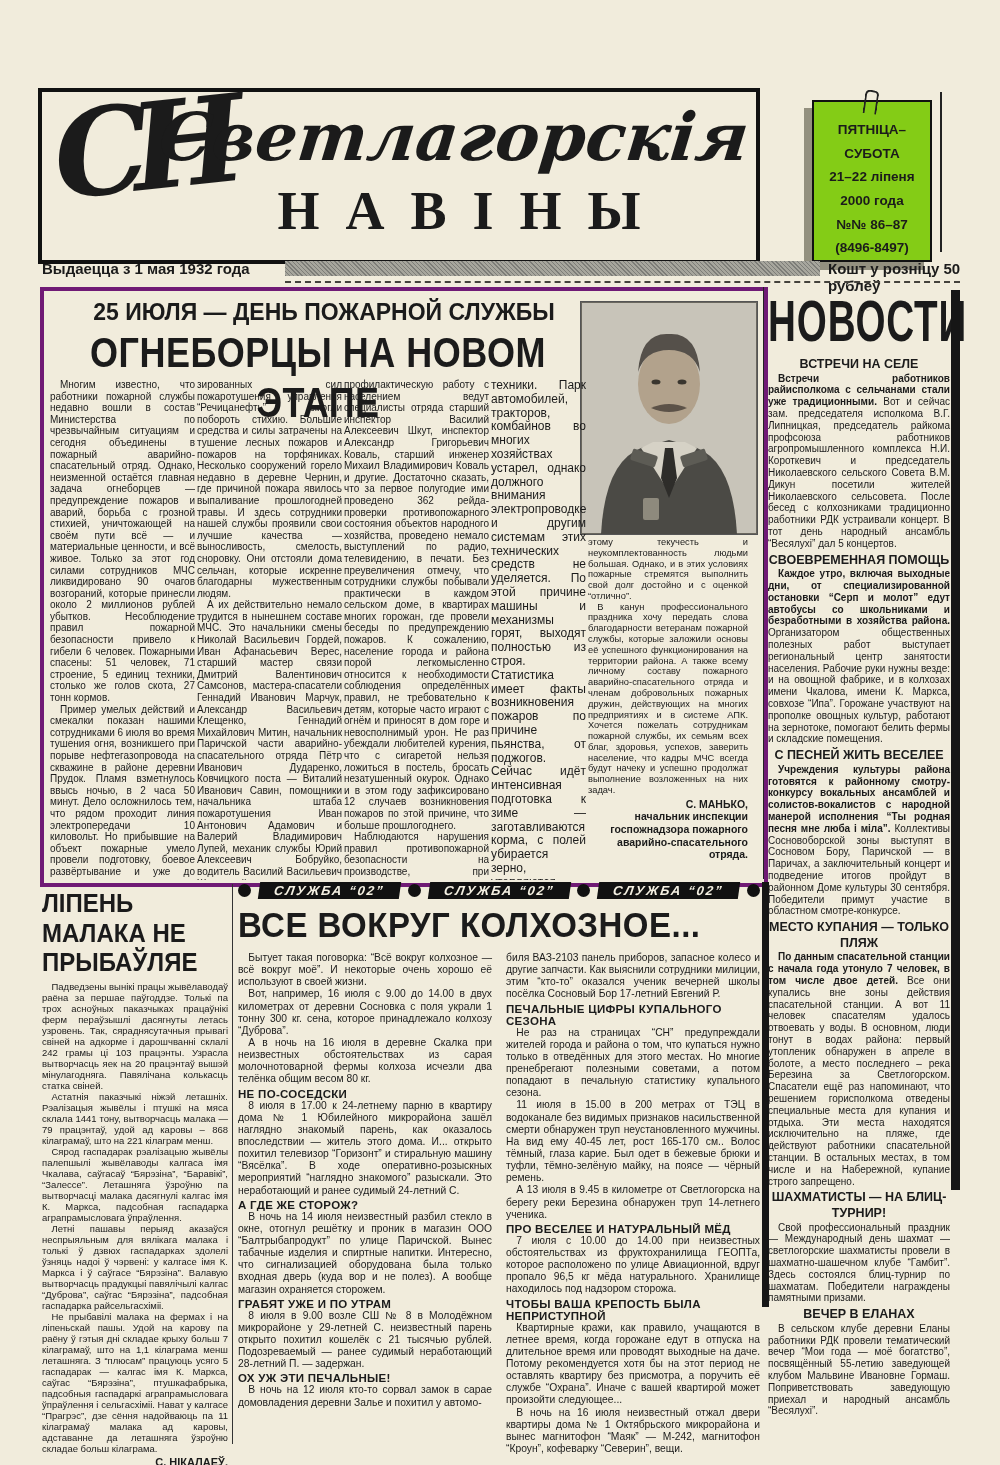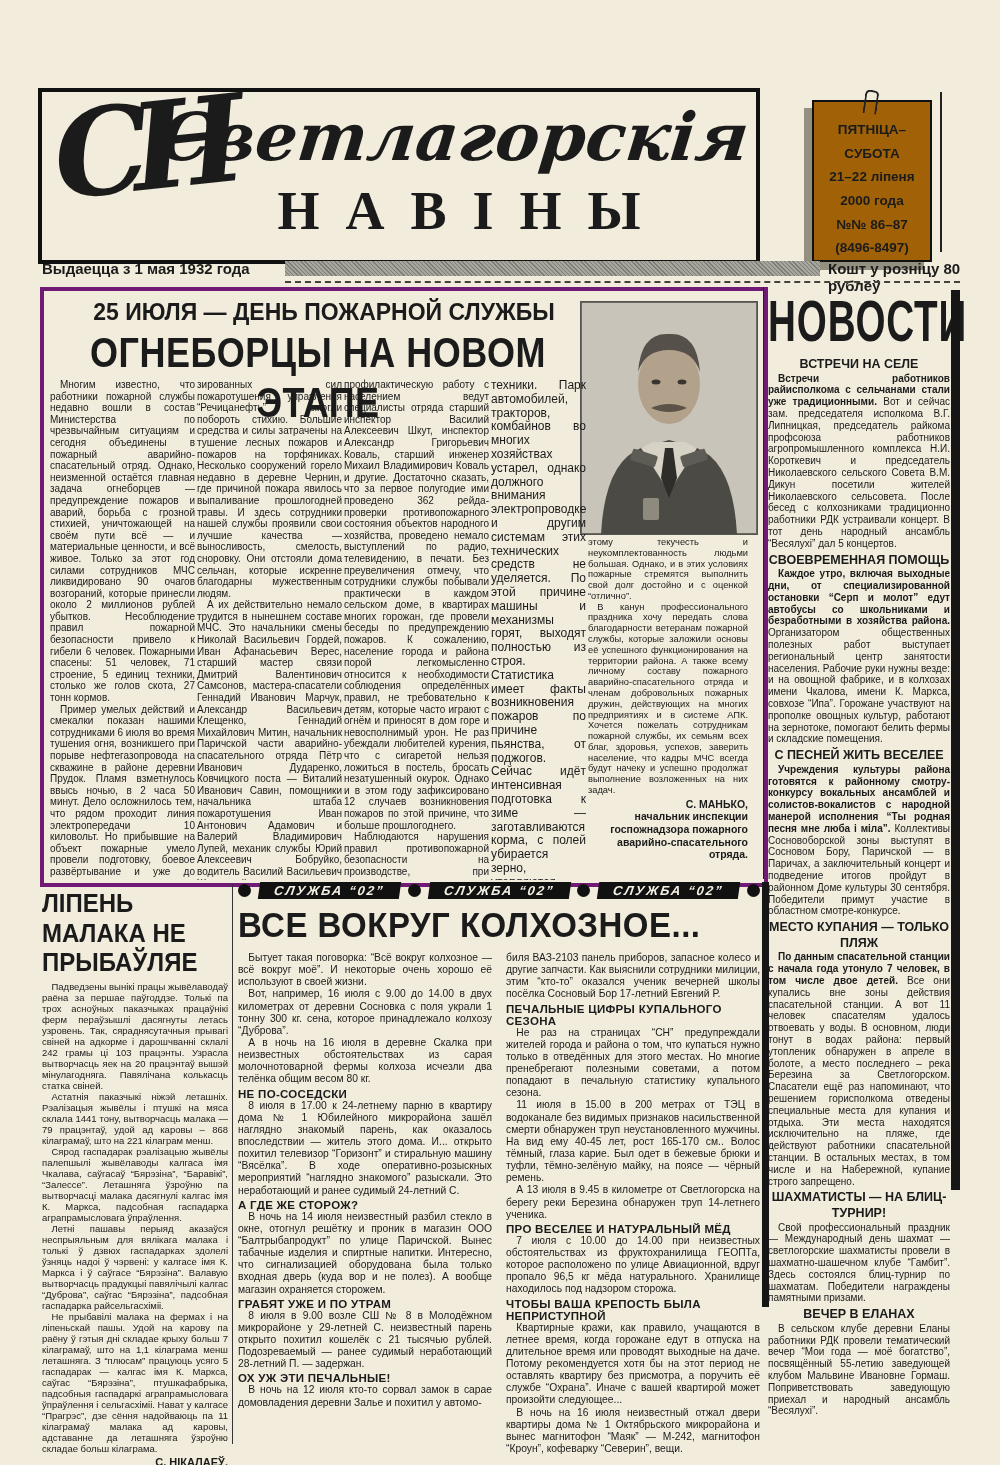--- a/index.html
+++ b/index.html
@@ -8,21 +8,21 @@
   
   .masthead{position:absolute;left:38px;top:88px;width:714px;height:168px;border:4px solid #111;}
   .logo{position:absolute;left:12px;top:-4px;font-family:"DejaVu Serif",serif;font-style:italic;
         font-weight:bold;font-size:120px;letter-spacing:-18px;transform:rotate(-6deg);line-height:1;}
   .title-script{position:absolute;left:118px;top:6px;width:600px;font-family:"DejaVu Serif",serif;
         font-style:italic;font-weight:bold;font-size:66px;white-space:nowrap;transform:skewX(-6deg);}
   .title-caps{position:absolute;left:150px;top:88px;width:560px;text-align:center;
         font-family:"Liberation Serif",serif;font-weight:bold;font-size:54px;letter-spacing:26px;}
   .corner-line{position:absolute;left:940px;top:92px;width:2px;height:160px;background:#222;}
   
-  .datecard{position:absolute;left:812px;top:100px;width:116px;height:142px;background:#a16207;
+  .datecard{position:absolute;left:812px;top:100px;width:116px;height:142px;background:#84cc16;
         border:2px solid #111;box-shadow:-8px 8px 0 0 #93907f;text-align:center;padding-top:16px;}
   .datecard .ln{font-weight:bold;font-size:13.5px;line-height:1.75;}
   .pin{position:absolute;left:50px;top:-12px;width:10px;height:22px;border:2px solid #222;
         border-bottom:none;border-radius:5px 5px 0 0;transform:rotate(8deg);background:transparent;}
   
   .since{position:absolute;left:42px;top:260px;font-size:15px;font-weight:bold;}
   .graybar{position:absolute;left:285px;top:261px;width:535px;height:15px;
         background:repeating-linear-gradient(45deg,#7d7d78 0 1px,#a7a69d 1px 3px);}
   .price{position:absolute;left:828px;top:260px;font-size:15px;font-weight:bold;}
   .dashline{position:absolute;left:285px;top:281px;width:675px;border-top:2px dashed #44423c;}
@@ -88,21 +88,21 @@
     <div class="ln">ПЯТНІЦА–</div>
     <div class="ln">СУБОТА</div>
     <div class="ln">21–22 ліпеня</div>
     <div class="ln">2000 года</div>
     <div class="ln">№№ 86–87</div>
     <div class="ln">(8496-8497)</div>
   </div>
 
   <div class="since">Выдаецца з 1 мая 1932 года</div>
   <div class="graybar"></div>
-  <div class="price">Кошт у розніцу 80 рублёў</div>
+  <div class="price">Кошт у розніцу 50 рублёў</div>
   <div class="dashline"></div>
 
   <div class="article-box">
     <div class="kicker">25 ИЮЛЯ — ДЕНЬ ПОЖАРНОЙ СЛУЖБЫ</div>
     <div class="headline">ОГНЕБОРЦЫ НА НОВОМ ЭТАПЕ</div>
     <div class="photo">
       <svg width="176" height="232" viewBox="0 0 176 232" xmlns="http://www.w3.org/2000/svg">
         <rect x="0" y="0" width="176" height="232" fill="#c8c4b9"></rect>
         <rect x="0" y="0" width="176" height="232" fill="none" stroke="#6a675e" stroke-width="2"></rect>
         <path d="M20 232 Q24 160 60 146 L88 138 L116 146 Q152 160 156 232 Z" fill="#4b4a45"></path>

